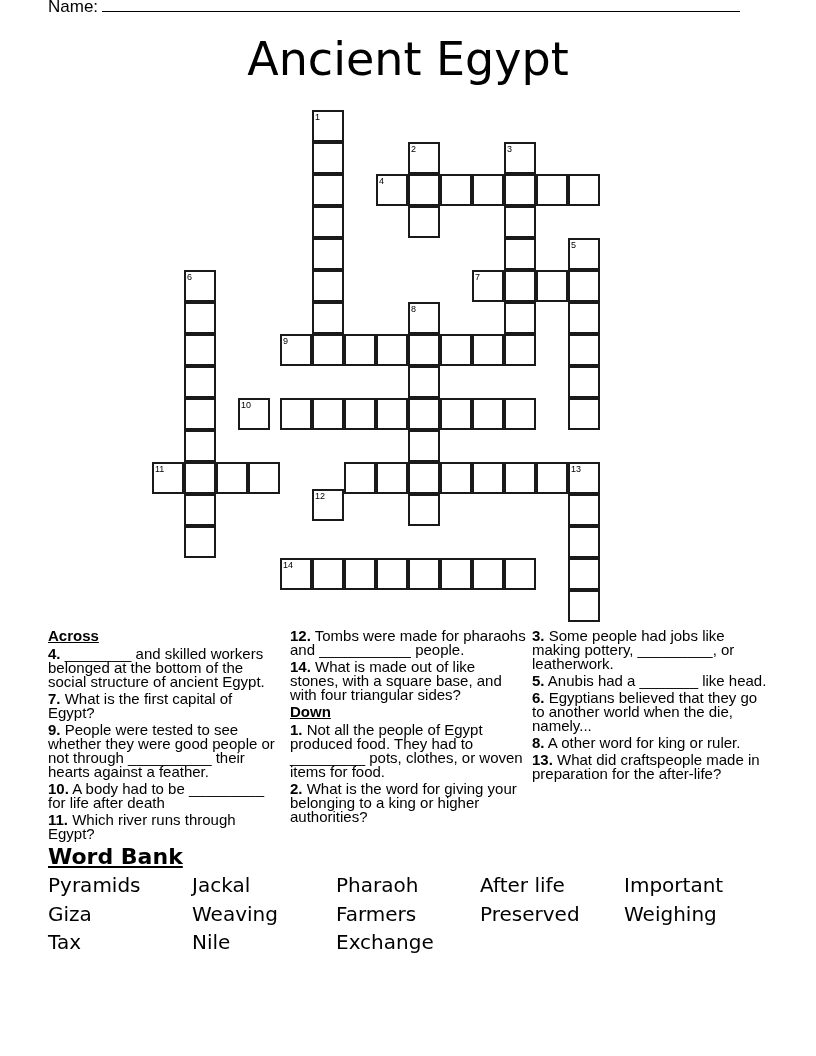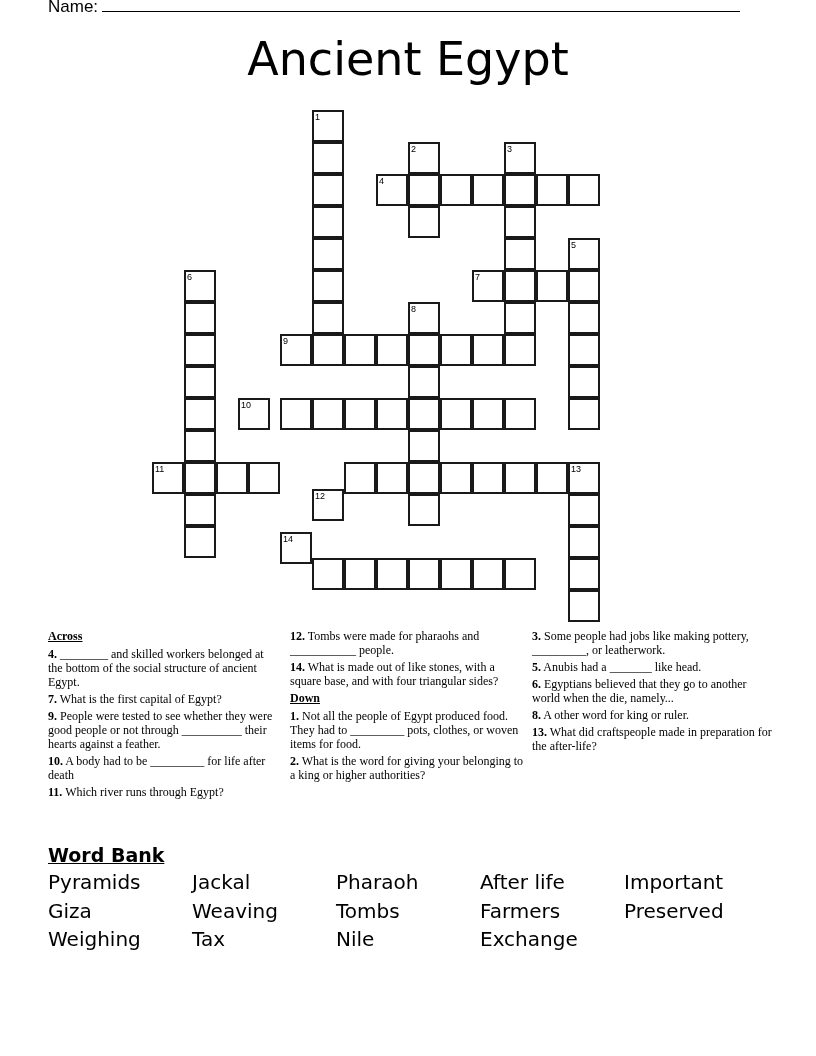--- a/index.html
+++ b/index.html
@@ -3,26 +3,26 @@
 <meta charset="utf-8">
 <style>
   html, body { margin: 0; padding: 0; background: #fff; }
   body { width: 816px; height: 1056px; position: relative; overflow: hidden; color: #000; font-family: "DejaVu Sans", sans-serif; }
   .name-line { position: absolute; left: 48px; top: -3px; font-family: "Liberation Sans", sans-serif; font-size: 17px; white-space: nowrap; }
   .name-line .blank { display: inline-block; width: 638px; border-bottom: 1px solid #000; margin-left: 4px; height: 14px; vertical-align: baseline; }
   .title { position: absolute; left: 0; width: 816px; top: 32px; text-align: center; font-family: "DejaVu Sans", sans-serif; font-size: 46px; letter-spacing: 0px; }
   #grid { position: absolute; left: 0; top: 0; width: 816px; height: 640px; }
   .cell { position: absolute; width: 32px; height: 32px; box-sizing: border-box; border: 2px solid #1a1a1a; background: #fff; }
   .cell .num { position: absolute; left: 1px; top: 0px; font-family: "Liberation Sans", sans-serif; font-size: 9px; line-height: 10px; }
-  .col { position: absolute; top: 629px; font-family: Liberation Serif, serif; font-size: 12px; line-height: 14px; }
+  .col { position: absolute; top: 629px; font-family: Liberation Sans, sans-serif; font-size: 15px; line-height: 14px; }
   .col .head { font-weight: bold; text-decoration: underline; margin-bottom: 4px; display: block; }
   .col .clue { margin-bottom: 3px; }
   .col .clue b { font-weight: bold; }
   .wordbank { position: absolute; left: 48px; top: 844px; font-family: "DejaVu Sans", sans-serif; }
-  .wordbank .wb-title { font-size: 19px; font-weight: bold; text-decoration: underline; display: block; margin-bottom: 4px; }
+  .wordbank .wb-title { font-size: 22px; font-weight: bold; text-decoration: underline; display: block; margin-bottom: 4px; }
   .wb-grid { display: grid; grid-template-columns: 144px 144px 144px 144px 144px; grid-auto-rows: 28.5px; font-size: 20px; }
 </style>
 </head>
 <body>
 
 <div class="name-line">
   <span>Name:</span><span class="blank"></span>
 </div>
 
 <div class="title">Ancient Egypt</div>
@@ -122,21 +122,21 @@
     <div class="cell" style="left: 472px; top: 462px;"></div>
     <div class="cell" style="left: 504px; top: 462px;"></div>
     <div class="cell" style="left: 536px; top: 462px;"></div>
     <div class="cell" style="left: 568px; top: 462px;">
       <span class="num">13</span>
     </div>
     <div class="cell" style="left: 568px; top: 494px;"></div>
     <div class="cell" style="left: 568px; top: 526px;"></div>
     <div class="cell" style="left: 568px; top: 558px;"></div>
     <div class="cell" style="left: 568px; top: 590px;"></div>
-    <div class="cell" style="left: 280px; top: 532px; text-decoration: underline;">
+    <div class="cell" style="left: 280px; top: 558px; text-decoration: underline;">
       <span class="num">14</span>
     </div>
     <div class="cell" style="left: 312px; top: 558px;"></div>
     <div class="cell" style="left: 344px; top: 558px;"></div>
     <div class="cell" style="left: 376px; top: 558px;"></div>
     <div class="cell" style="left: 408px; top: 558px;"></div>
     <div class="cell" style="left: 440px; top: 558px;"></div>
     <div class="cell" style="left: 472px; top: 558px;"></div>
     <div class="cell" style="left: 504px; top: 558px;"></div>
   </div>
@@ -169,21 +169,20 @@
 <div class="wordbank">
   <span class="wb-title">Word Bank</span>
   <div class="wb-grid">
     <span>Pyramids</span>
     <span>Jackal</span>
     <span>Pharaoh</span>
     <span>After life</span>
     <span>Important</span>
     <span>Giza</span>
     <span>Weaving</span>
-    <span>Tombs</span>
     <span>Farmers</span>
     <span>Preserved</span>
     <span>Weighing</span>
     <span>Tax</span>
     <span>Nile</span>
     <span>Exchange</span>
   </div>
 </div>
 
 </body></html>

